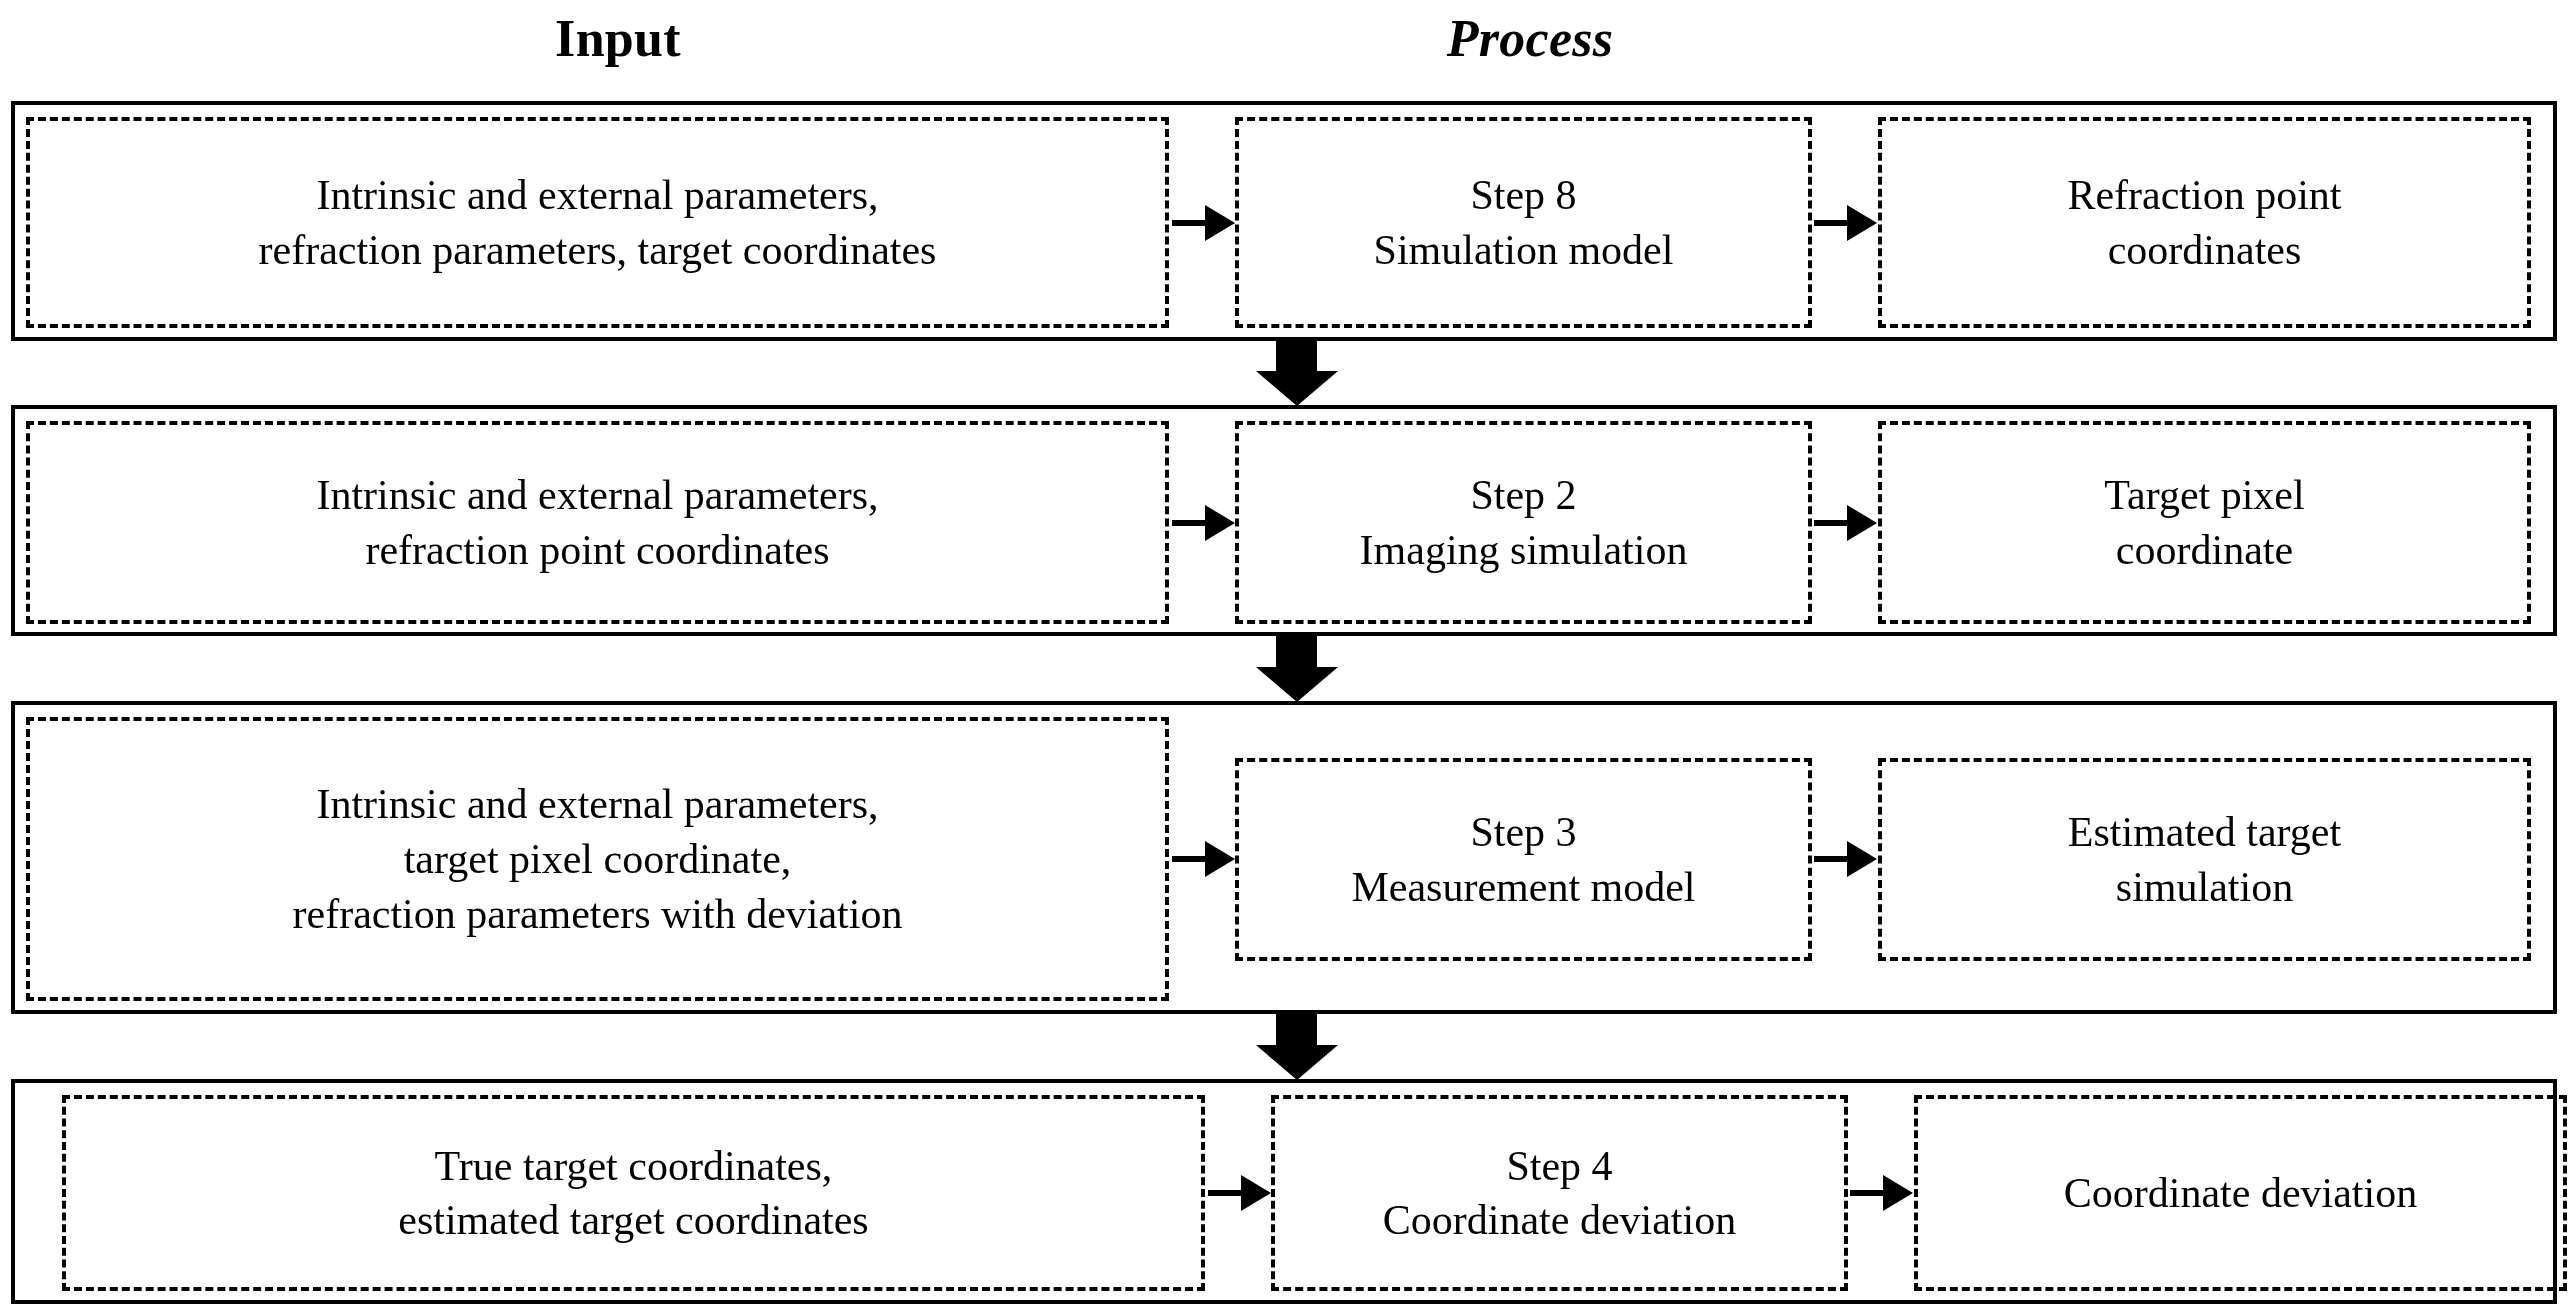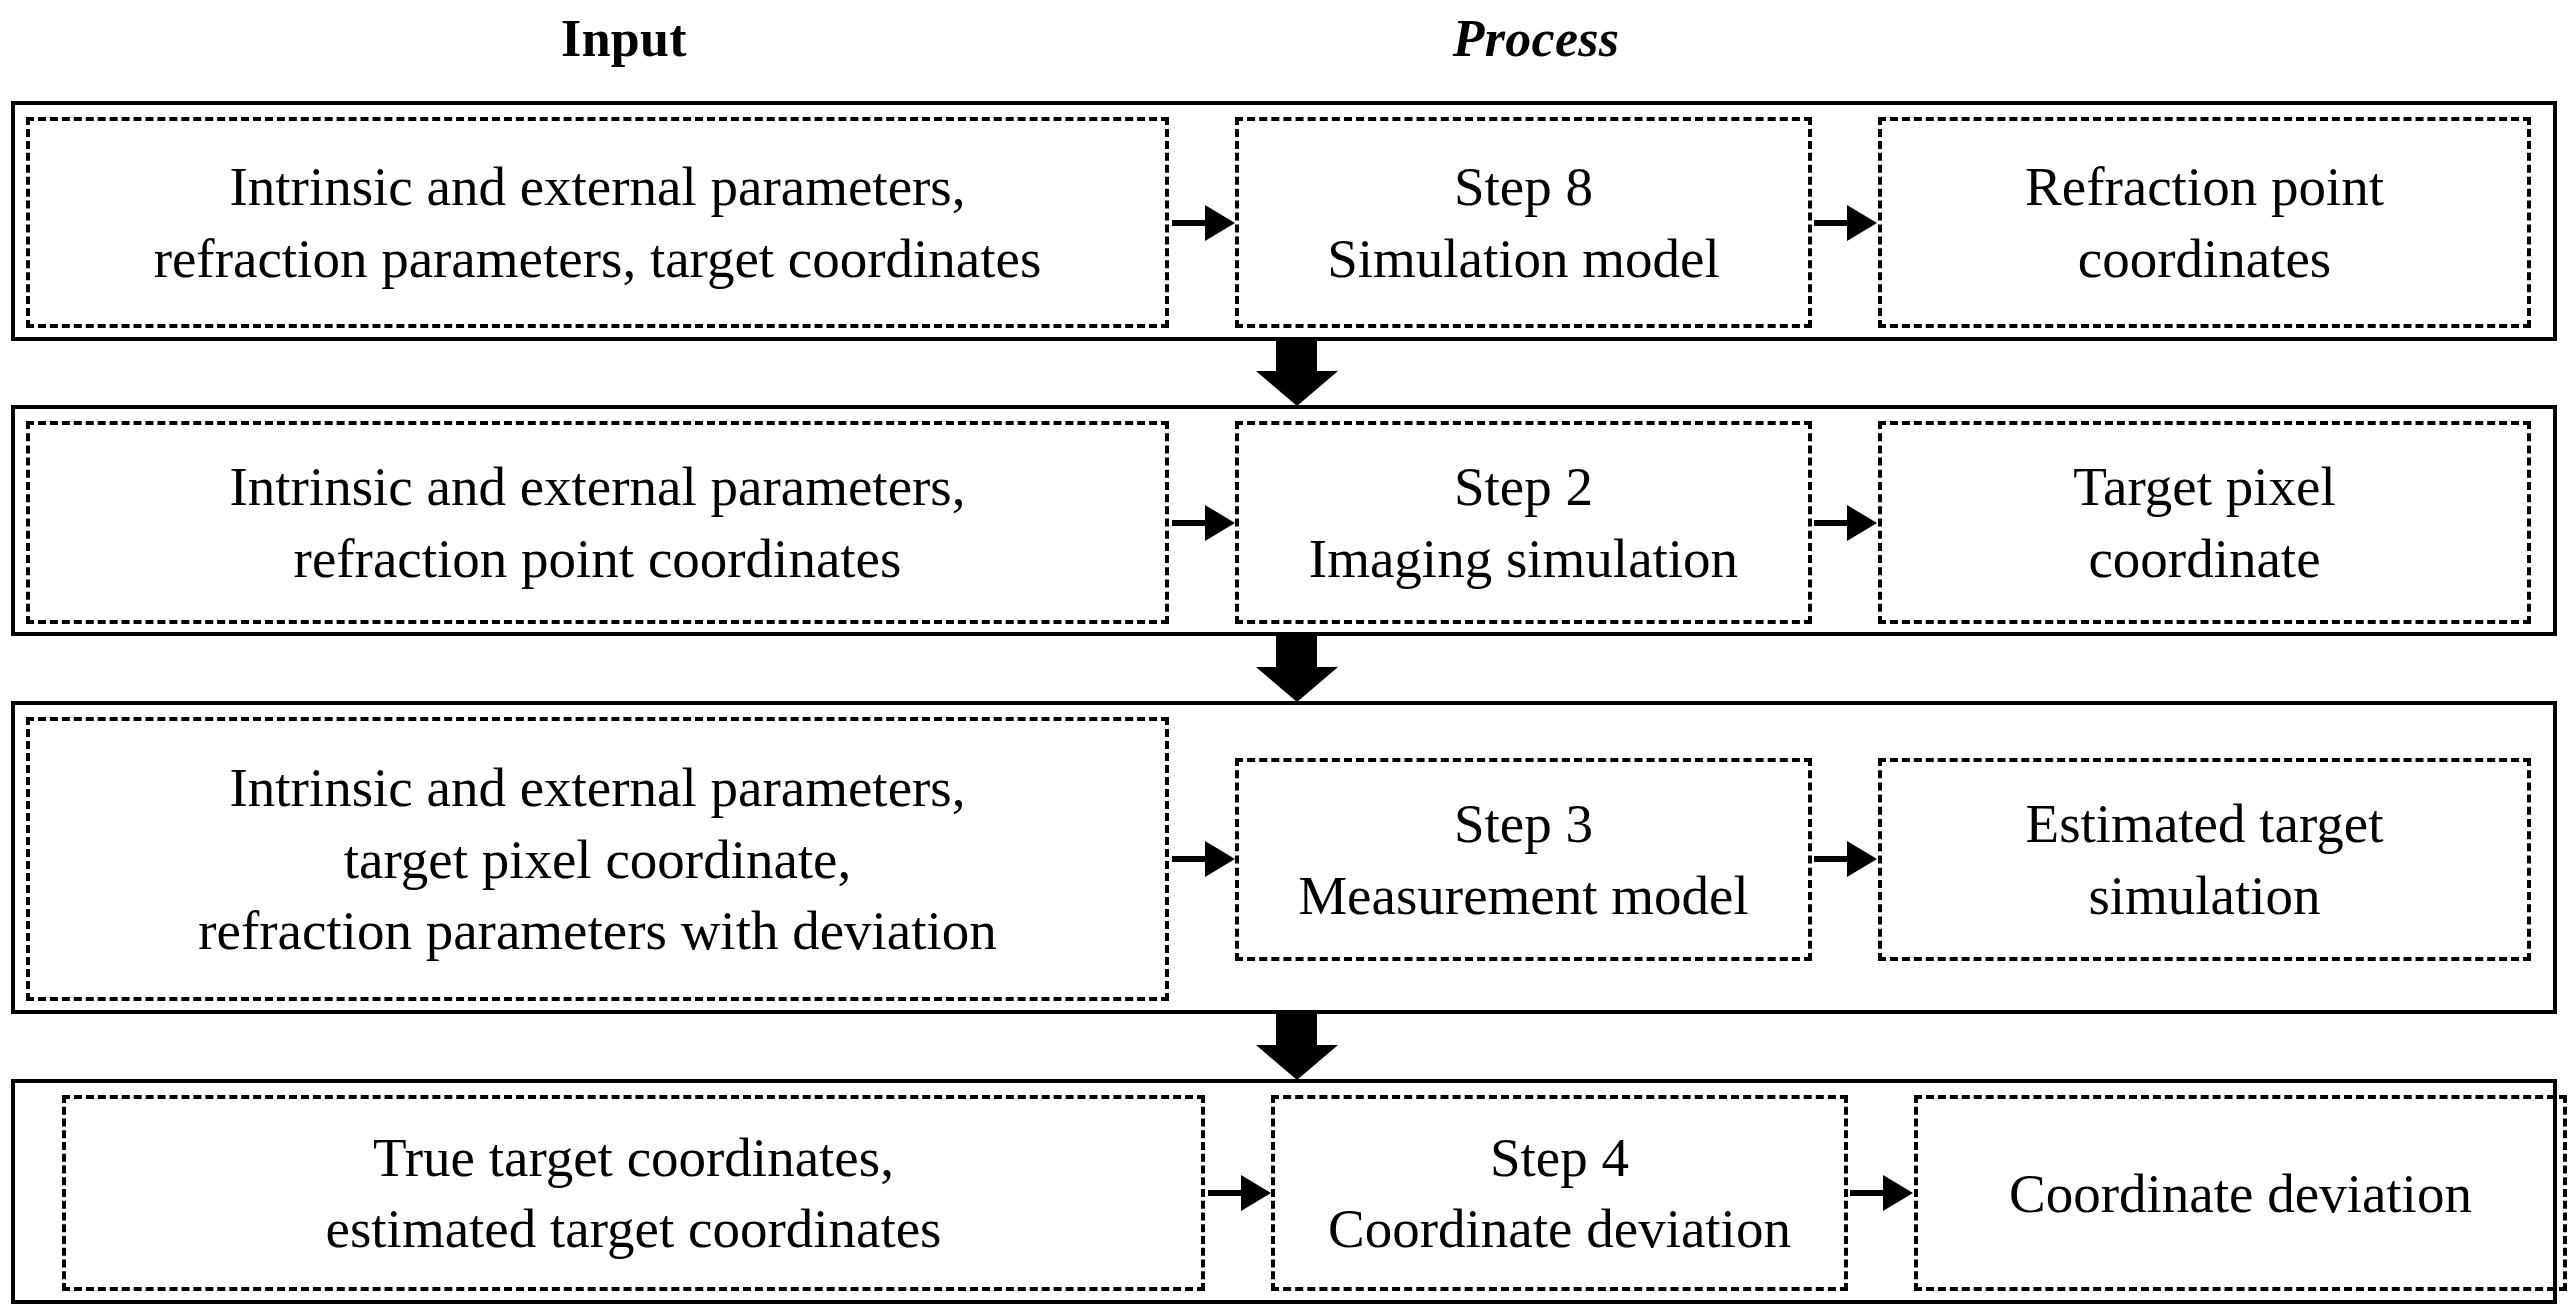--- a/index.html
+++ b/index.html
@@ -5,21 +5,21 @@
   html,body{margin:0;padding:0;background:#ffffff;}
   body{
     width:2576px;height:1309px;
     font-family:"Liberation Serif","DejaVu Serif",serif;
     color:#000;
     overflow:hidden;
   }
   .canvas{position:relative;width:2576px;height:1309px;}
 
   
-  .headers{position:absolute;left:12px;top:0;width:2064px;height:82px;}
+  .headers{position:absolute;left:6px;top:0;width:2064px;height:82px;}
   .hdr{
     position:absolute;top:5.4px;
     font-size:52px;font-weight:bold;
     letter-spacing:0.3px;
     text-align:center;
     line-height:68px;
     white-space:nowrap;
   }
   .hdr-input{left:408px;width:408px;}
   .hdr-process{left:1286px;width:476px;font-style:italic;}
@@ -39,21 +39,21 @@
   .cell{
     position:absolute;
     border:4.1px dashed #000;
     box-sizing:border-box;
     display:flex;
     align-items:center;
     justify-content:center;
     text-align:center;
   }
   .cell-text{
-    font-size:55px;
+    font-size:42px;
     line-height:1.30;
     padding:0 5.4px;
     white-space:pre-line;
     text-align:center;
   }
 
   
   .c-input  {left:11px;   width:1143px;}
   .c-process{left:1220px; width:577px;}
   .c-output {left:1863px; width:653px;}

